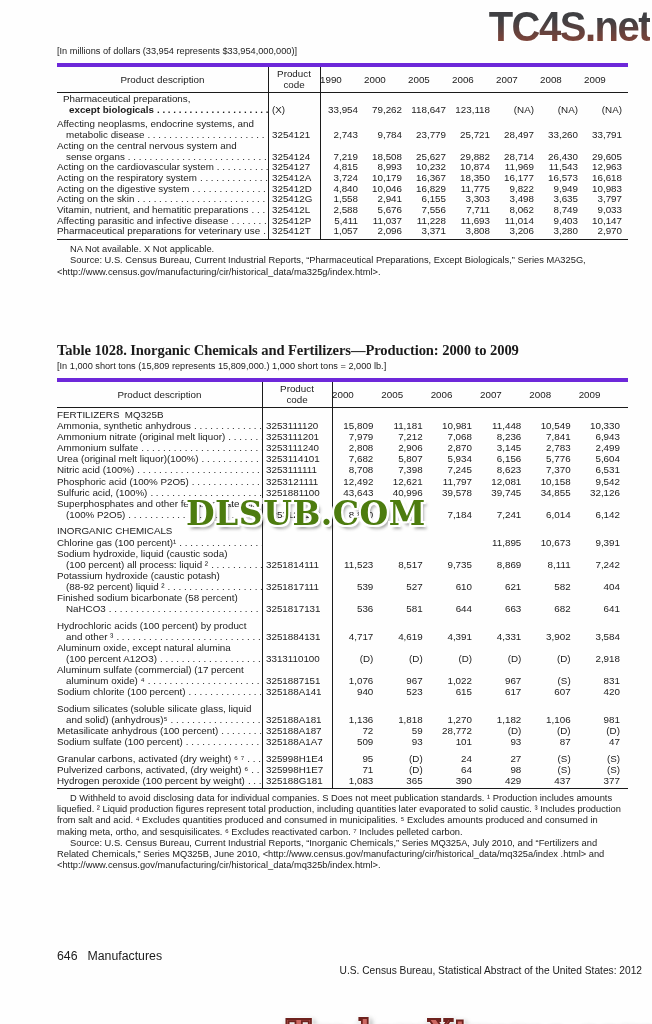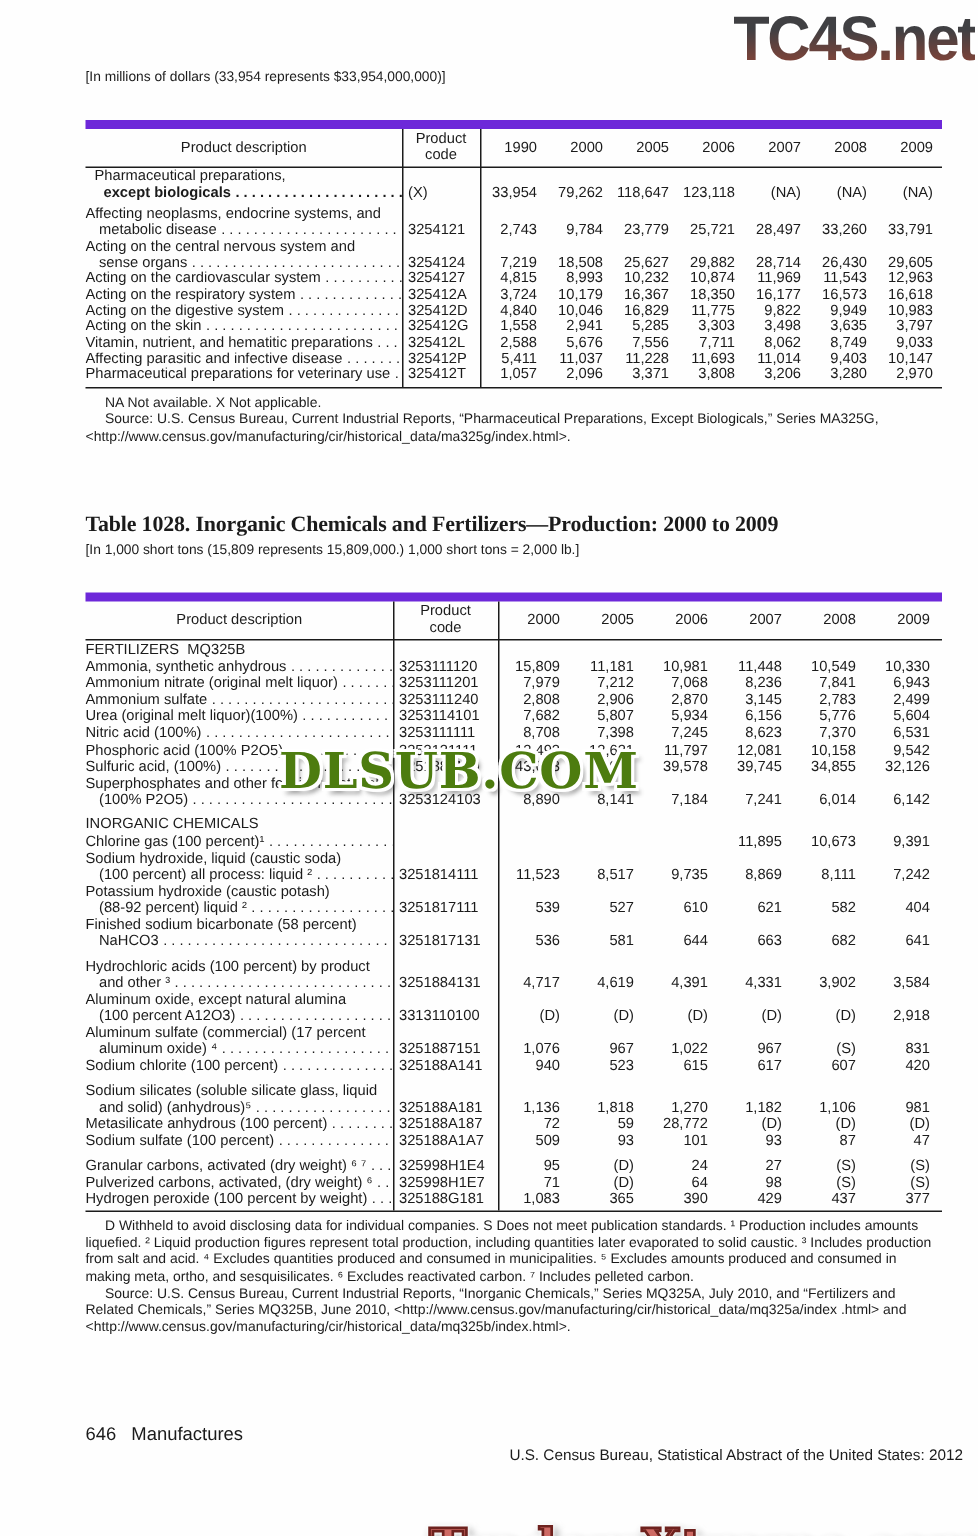--- a/index.html
+++ b/index.html
@@ -5,25 +5,25 @@
   html,body{margin:0;padding:0;}
   .page{position:relative;width:652px;height:1024px;background:#fefefe;overflow:hidden;
         color:#1b1b1b;font-family:"Liberation Sans","DejaVu Sans",sans-serif;}
   *{box-sizing:border-box;}
 
   .sec{position:absolute;left:57px;width:571px;}
   .tbl-title{font-family:"Liberation Serif","DejaVu Serif",serif;font-weight:bold;
              font-size:14.6px;line-height:18px;letter-spacing:-0.1px;}
   .unit{font-size:9.2px;line-height:11px;margin-top:2px;}
 
-  .tgrid{position:relative;margin-top:23px;border-top:6px solid #6d28d9;border-bottom:1px solid #1b1b1b;}
+  .tgrid{position:relative;margin-top:6px;border-top:4px solid #6d28d9;border-bottom:1px solid #1b1b1b;}
   .thead{display:flex;align-items:center;height:26px;border-bottom:1px solid #1b1b1b;font-size:9.8px;}
   .h-desc{text-align:center;}
   .h-code{text-align:center;line-height:10.5px;}
-  .h-year{text-align:right;}
+  .h-year{}
   .tbody{padding:1px 0 2px 0;font-size:9.8px;}
   .t1027 .tbody{line-height:10.7px;}
   .t1028 .tbody{line-height:11.1px;}
 
   .trow{display:flex;align-items:flex-end;}
   .c-desc{overflow:hidden;}
   .t1027 .c-desc,.t1027 .h-desc{flex:0 0 211px;width:211px;}
   .t1027 .c-code,.t1027 .h-code{flex:0 0 52px;width:52px;}
   .t1027 .c-val,.t1027 .h-year{flex:0 0 44px;width:44px;padding-right:6px;}
   .t1028 .c-desc,.t1028 .h-desc{flex:0 0 205px;width:205px;}
@@ -202,21 +202,21 @@
           <div class="trow">
             <div class="c-desc">
               <div class="dline">
                 <div class="dtext">Acting on the skin</div>
                 <div class="dots">. . . . . . . . . . . . . . . . . . . . . . . . . . . . . . . . . . . . . . . . . . . . . . . . . . . . . . . . . . . . </div>
               </div>
             </div>
             <div class="c-code">325412G</div>
             <div class="c-val">1,558</div>
             <div class="c-val">2,941</div>
-            <div class="c-val">5,285</div>
+            <div class="c-val">6,155</div>
             <div class="c-val">3,303</div>
             <div class="c-val">3,498</div>
             <div class="c-val">3,635</div>
             <div class="c-val">3,797</div>
           </div>
           <div class="trow">
             <div class="c-desc">
               <div class="dline">
                 <div class="dtext">Vitamin, nutrient, and hematitic preparations</div>
                 <div class="dots">. . . . . . . . . . . . . . . . . . . . . . . . . . . . . . . . . . . . . . . . . . . . . . . . . . . . . . . . . . . . </div>

